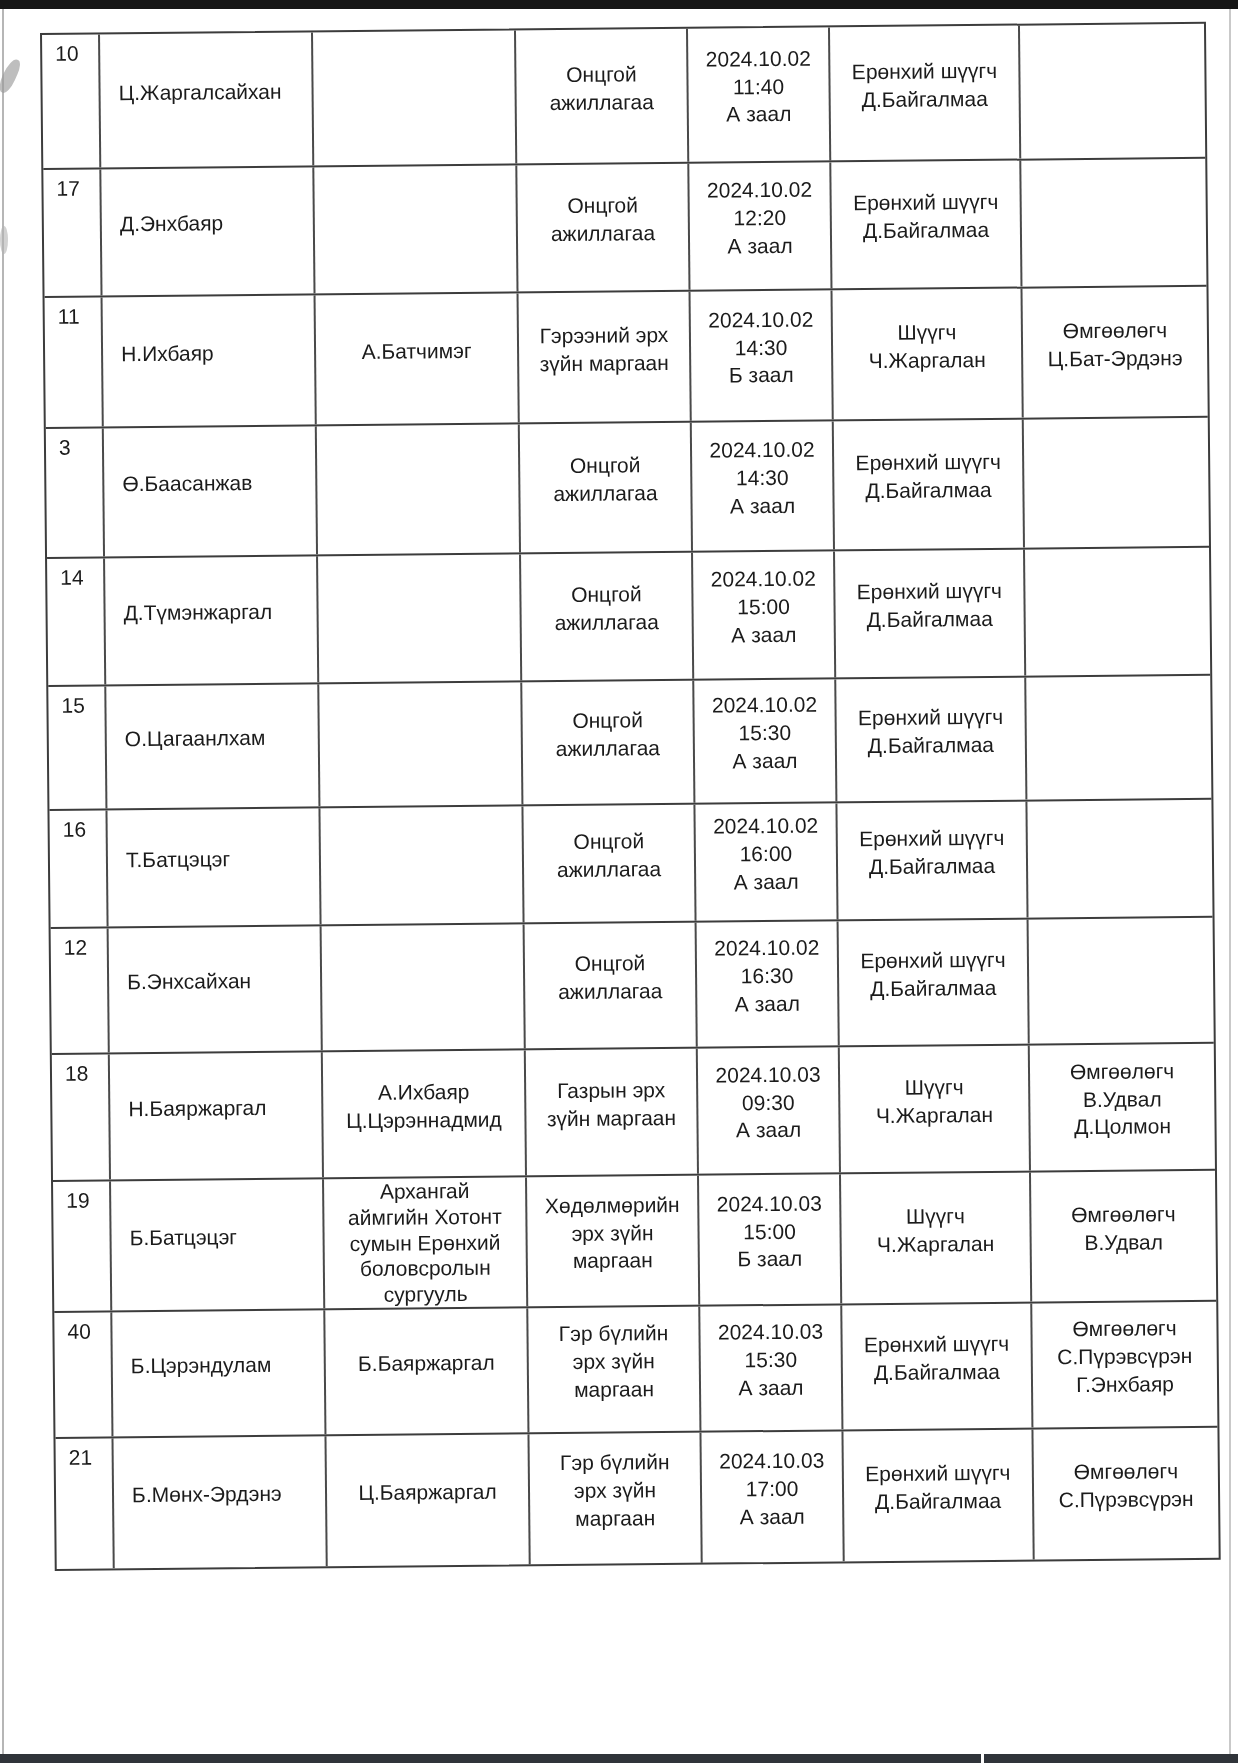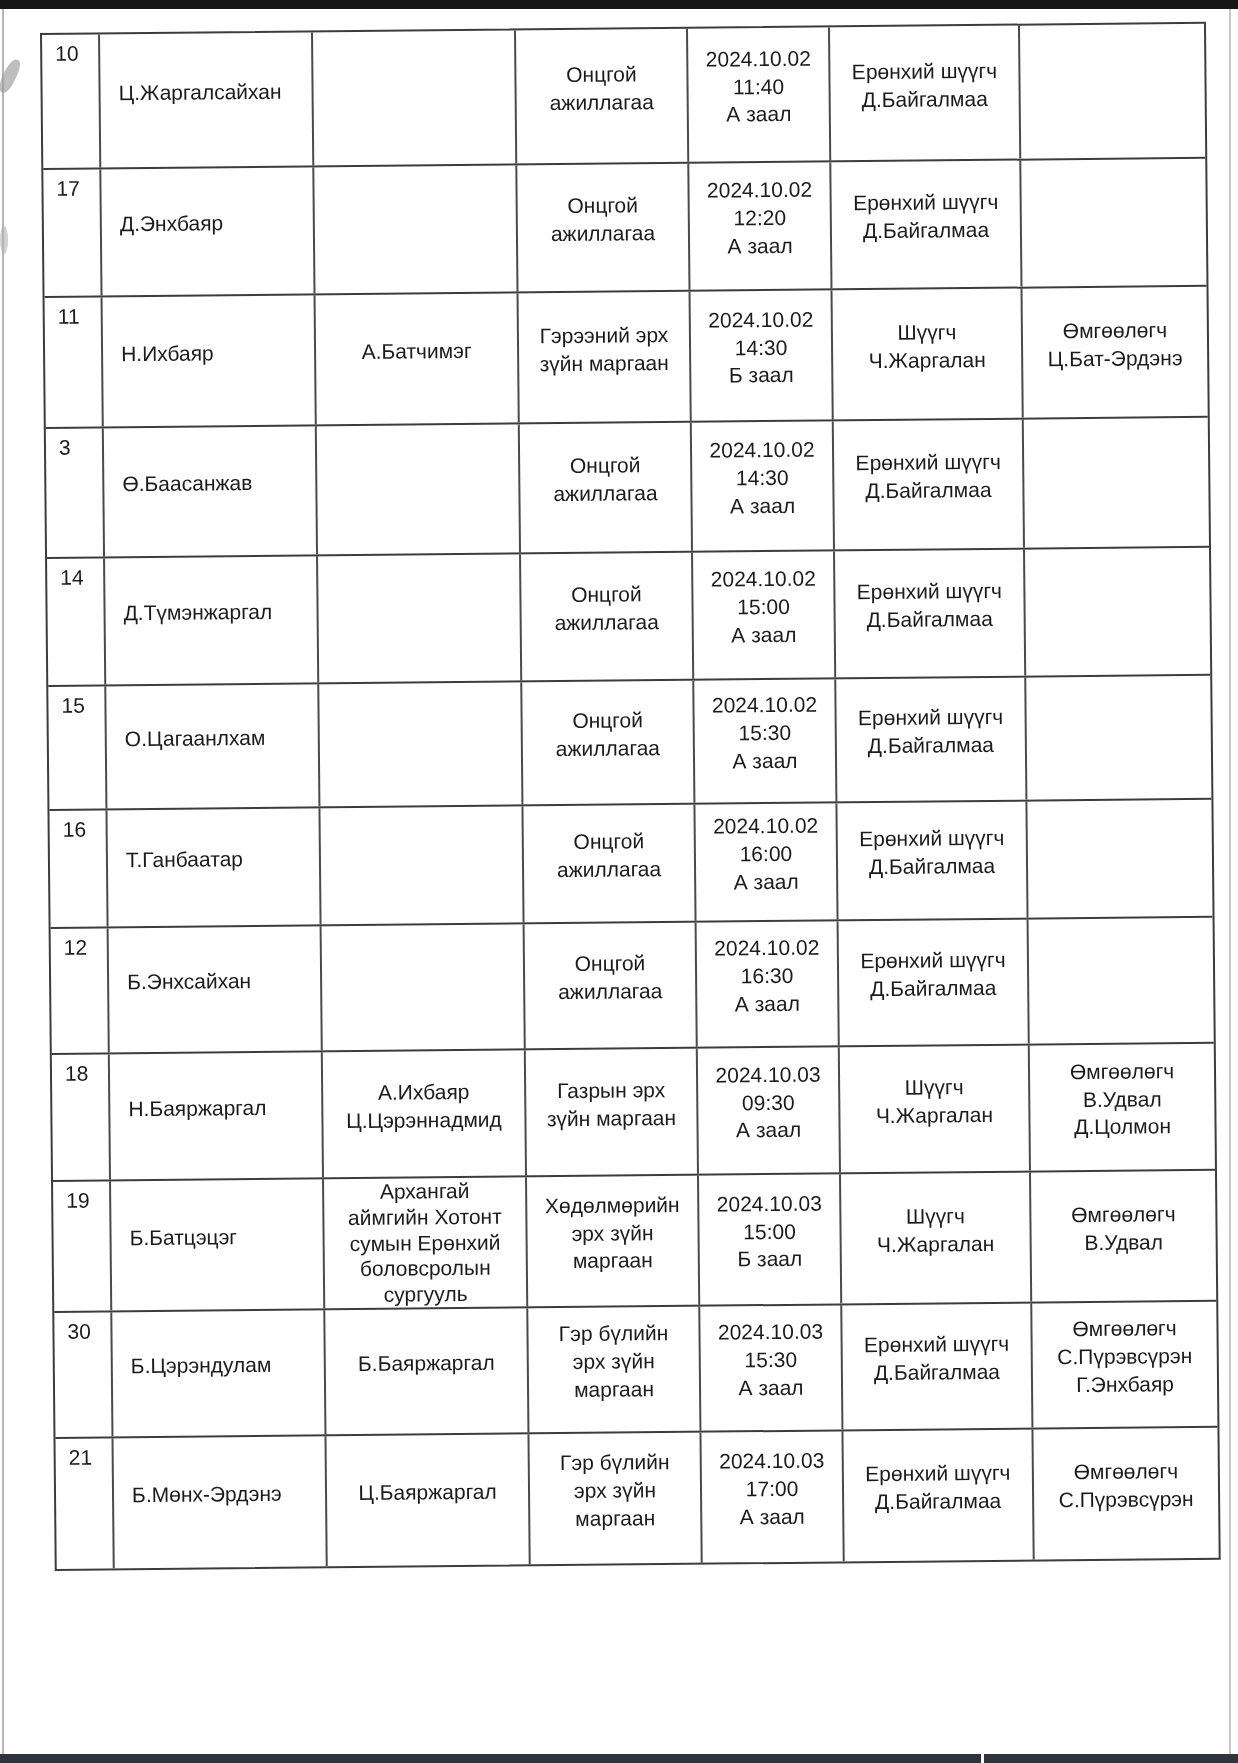--- a/index.html
+++ b/index.html
@@ -274,21 +274,21 @@
     <div class="cell c-lawyer">
       <span></span>
     </div>
   </div>
 
   <div class="row" style="height: 118px;">
     <div class="cell c-num">
       <span>16</span>
     </div>
     <div class="cell c-plaintiff">
-      <span>Т.Ганбаатар</span>
+      <span>Т.Батцэцэг</span>
     </div>
     <div class="cell c-defendant">
       <span></span>
     </div>
     <div class="cell c-case">
       <span>Онцгой
 ажиллагаа</span>
     </div>
     <div class="cell c-date">
       <span>2024.10.02
@@ -392,21 +392,21 @@
 Ч.Жаргалан</span>
     </div>
     <div class="cell c-lawyer">
       <span>Өмгөөлөгч
 В.Удвал</span>
     </div>
   </div>
 
   <div class="row" style="height: 126px;">
     <div class="cell c-num">
-      <span>30</span>
+      <span>40</span>
     </div>
     <div class="cell c-plaintiff">
       <span>Б.Цэрэндулам</span>
     </div>
     <div class="cell c-defendant">
       <span>Б.Баяржаргал</span>
     </div>
     <div class="cell c-case">
       <span>Гэр бүлийн
 эрх зүйн

